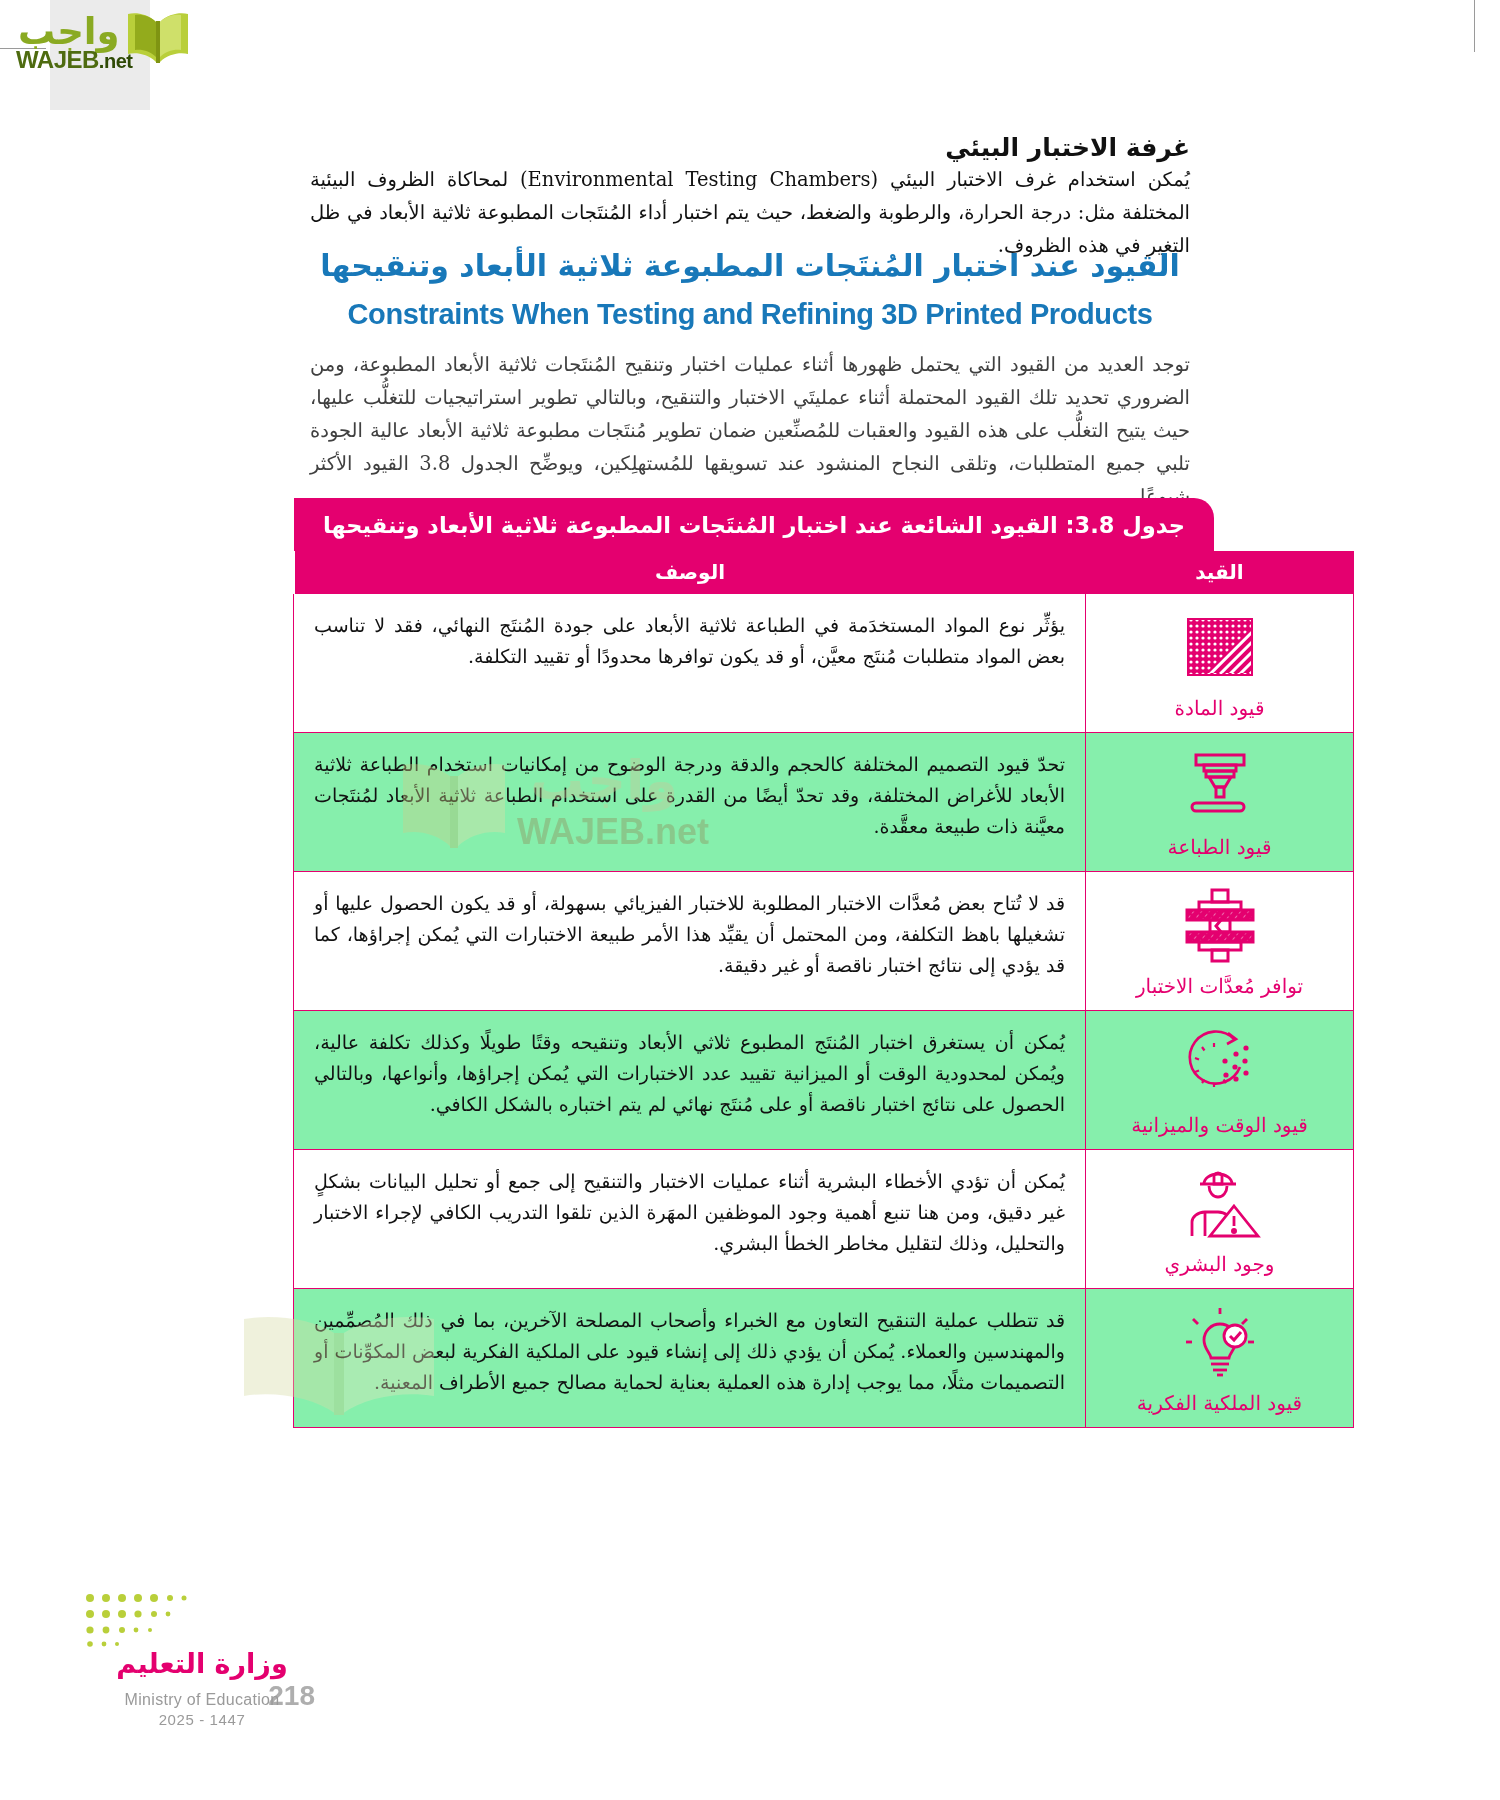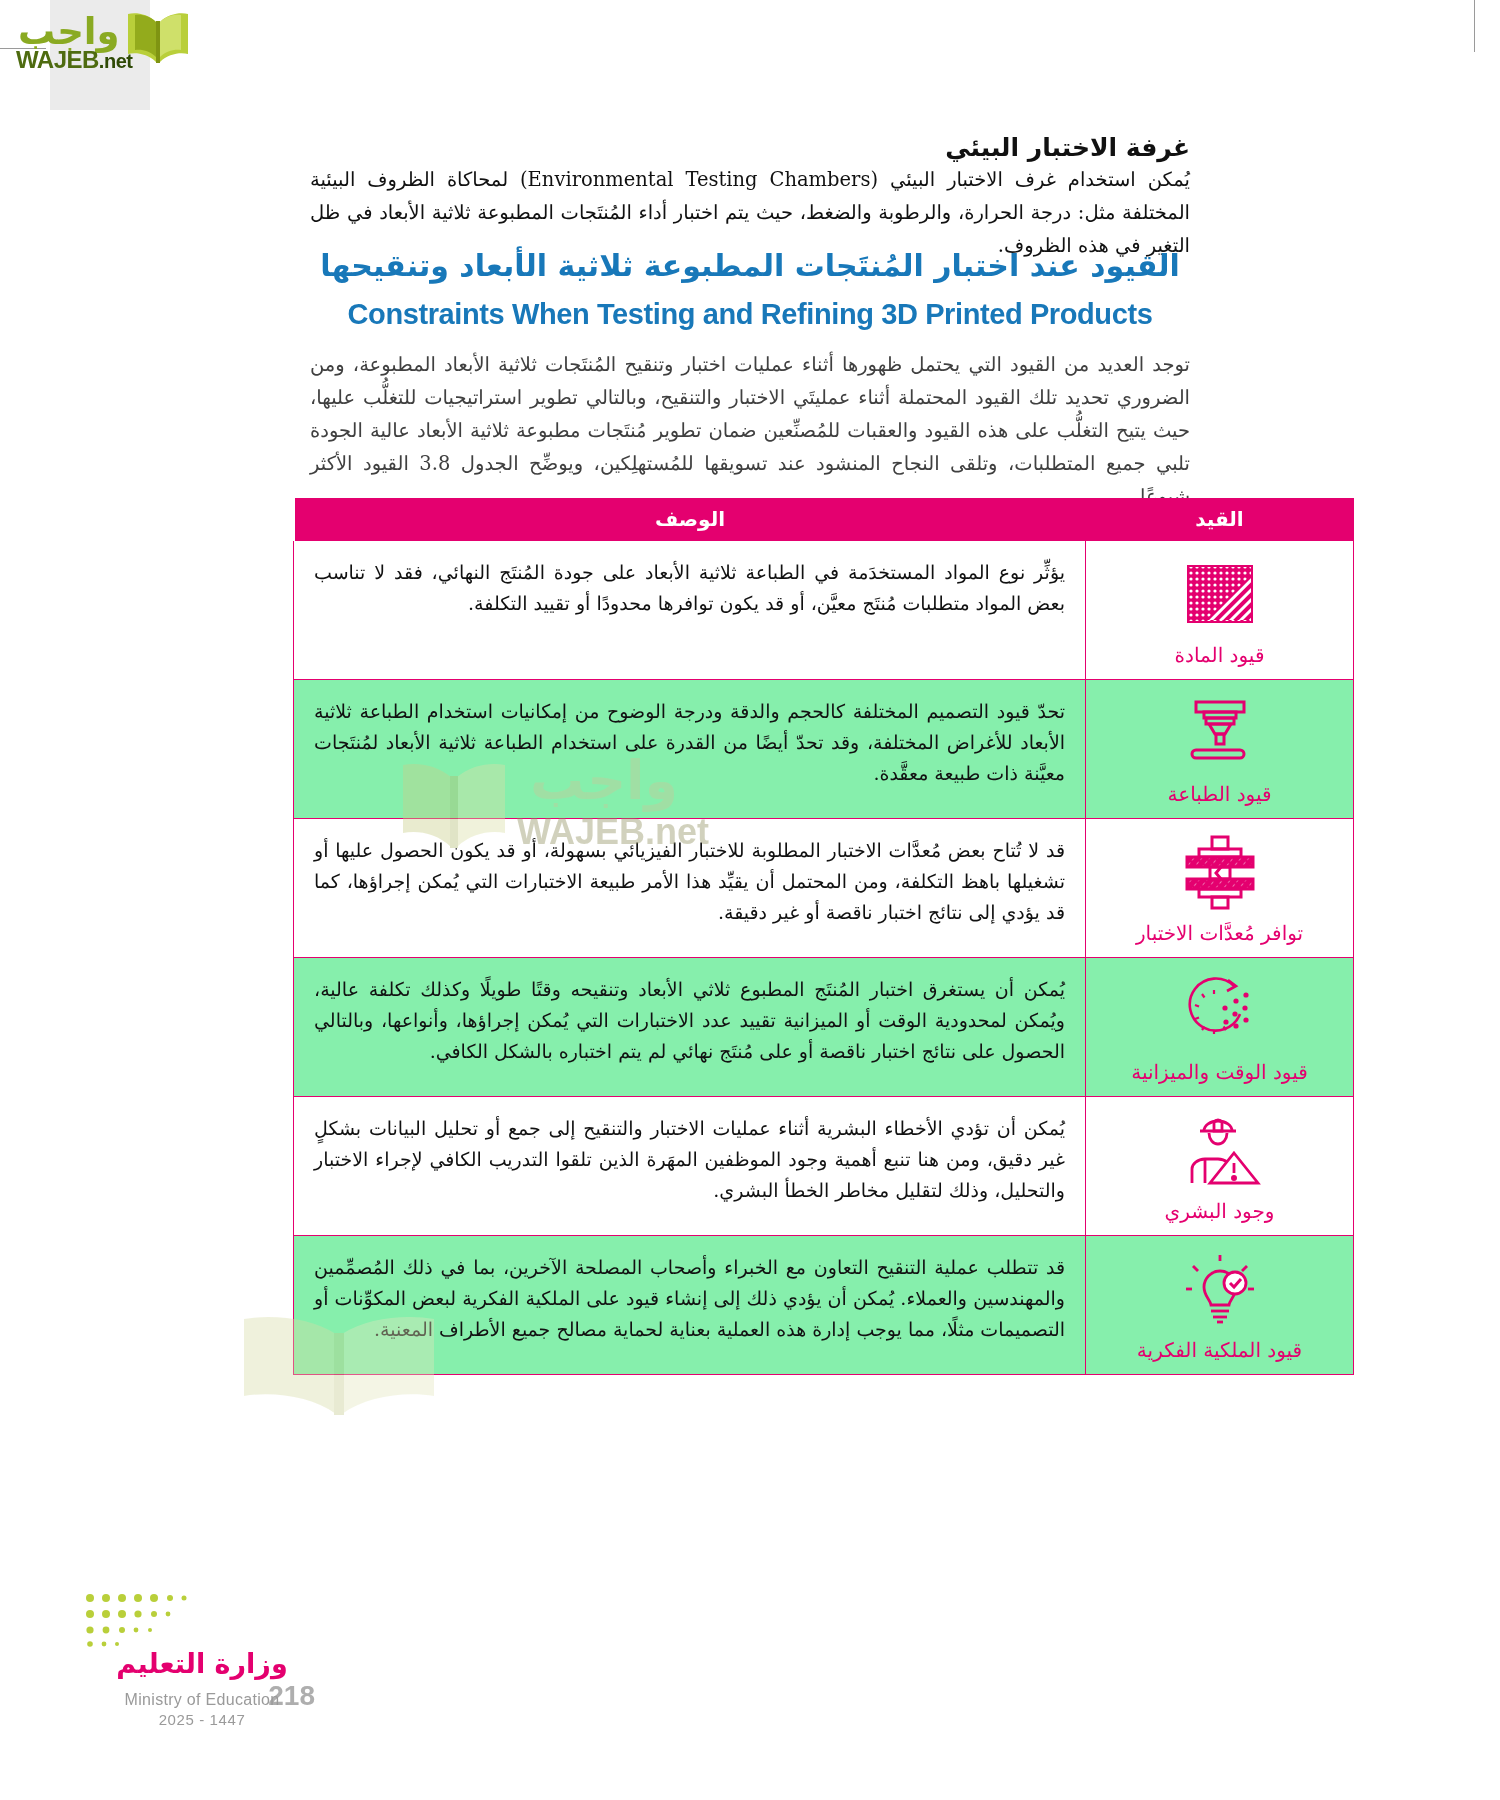--- a/index.html
+++ b/index.html
@@ -300,20 +300,21 @@
 
   <div class="sub-head">غرفة الاختبار البيئي</div>
   <div class="para-intro">يُمكن استخدام غرف الاختبار البيئي (Environmental Testing Chambers) لمحاكاة الظروف البيئية المختلفة مثل: درجة الحرارة، والرطوبة والضغط، حيث يتم اختبار أداء المُنتَجات المطبوعة ثلاثية الأبعاد في ظل التغير في هذه الظروف.</div>
 
   <div class="h-ar">القيود عند اختبار المُنتَجات المطبوعة ثلاثية الأبعاد وتنقيحها</div>
   <div class="h-en">Constraints When Testing and Refining 3D Printed Products</div>
 
   <div class="para-body">توجد العديد من القيود التي يحتمل ظهورها أثناء عمليات اختبار وتنقيح المُنتَجات ثلاثية الأبعاد المطبوعة، ومن الضروري تحديد تلك القيود المحتملة أثناء عمليتَي الاختبار والتنقيح، وبالتالي تطوير استراتيجيات للتغلُّب عليها، حيث يتيح التغلُّب على هذه القيود والعقبات للمُصنِّعين ضمان تطوير مُنتَجات مطبوعة ثلاثية الأبعاد عالية الجودة تلبي جميع المتطلبات، وتلقى النجاح المنشود عند تسويقها للمُستهلِكين، ويوضِّح الجدول 3.8 القيود الأكثر شيوعًا.</div>
 
   <div class="table-wrap">
+    <div class="tbl-title">جدول 3.8: القيود الشائعة عند اختبار المُنتَجات المطبوعة ثلاثية الأبعاد وتنقيحها</div>
     <table class="constraints">
       <thead>
         <tr>
           <th class="col-icon">القيد</th>
           <th class="col-desc">الوصف</th>
         </tr>
       </thead>
       <tbody>
 
         <tr class="plain">

